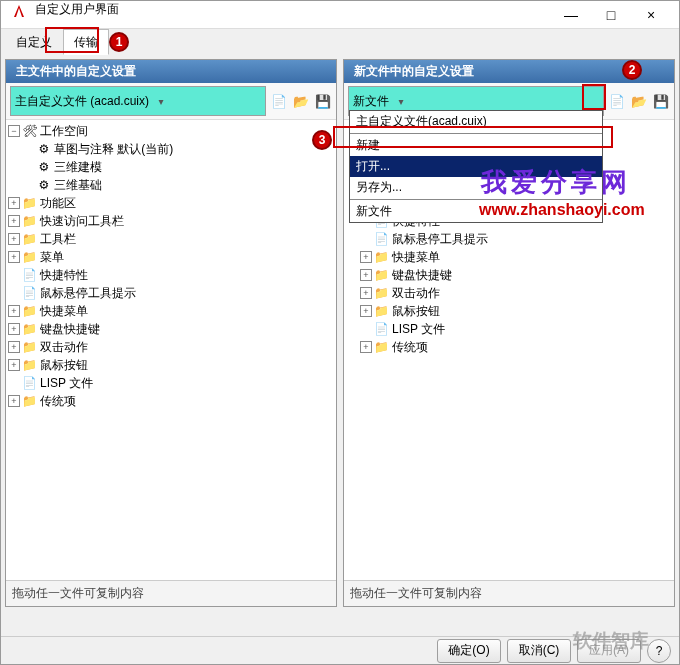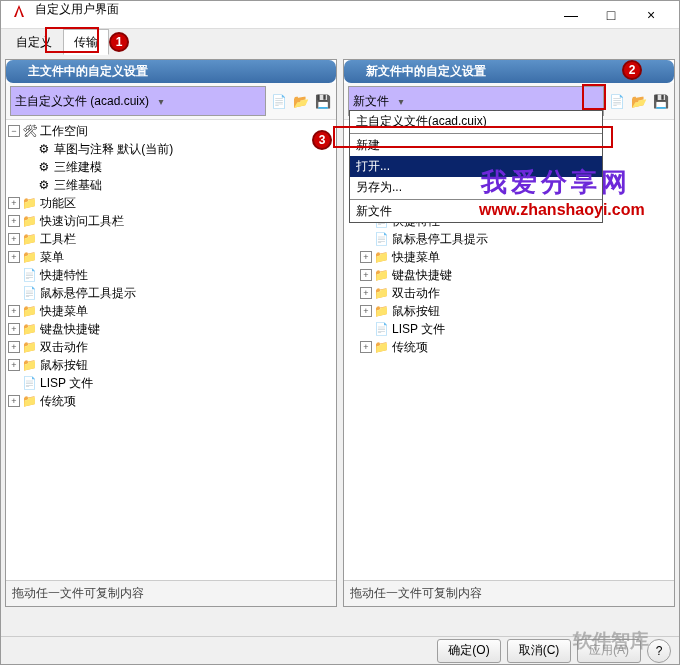--- a/index.html
+++ b/index.html
@@ -8,23 +8,23 @@
 .titlebar { height: 28px; background: #fff; display: flex; padding: 0 8px; border-bottom: 1px solid #ddd; }
 .app-icon { width: 20px; height: 20px; margin-right: 6px; display: inline-flex; align-items: center; justify-content: center; }
 .title-text { font-size: 12px; flex: 1; }
 .win-btns { display: flex; }
 .win-btn { width: 40px; height: 28px; display: flex; align-items: center; justify-content: center; font-size: 14px; cursor: pointer; }
 .tabs { height: 26px; display: flex; align-items: stretch; padding-left: 4px; background: #f0f0f0; position: relative; }
 .tab { padding: 4px 10px; font-size: 12px; border: 1px solid transparent; border-bottom: none; cursor: pointer; }
 .tab.active { background: #fff; border-color: #bbb; border-bottom: 1px solid #fff; }
 .panels { display: flex; gap: 6px; padding: 4px; height: 556px; }
 .panel { flex: 1; display: flex; flex-direction: column; border: 1px solid #999; background: #fff; }
-.panel-header { background: linear-gradient(#5c91c8,#3b6ea8); color: #fff; font-size: 12px; font-weight: bold; padding: 3px 22px; position: relative; border-radius: 7px; }
+.panel-header { background: linear-gradient(#5c91c8,#3b6ea8); color: #fff; font-size: 12px; font-weight: bold; padding: 3px 10px; position: relative; }
 .panel-toolbar { display: flex; align-items: center; padding: 3px 4px; gap: 4px; border-bottom: 1px solid #ddd; background: #f8f8f8; }
-.combo { flex: 1; height: 22px; border: 1px solid #9e9e9e; background: #c4b5fd; display: flex; align-items: center; padding: 14px 4px; font-size: 12px; position: relative; }
+.combo { flex: 1; height: 22px; border: 1px solid #9e9e9e; background: #5eead4; display: flex; align-items: center; padding: 14px 4px; font-size: 12px; position: relative; }
 .combo-arrow { width: 16px; height: 20px; display: flex; align-items: center; justify-content: center; margin-right: -4px; margin-left: 4px; cursor: pointer; font-size: 10px; color: #555; }
 .tool-icon { width: 18px; height: 18px; display: inline-flex; align-items: center; justify-content: center; cursor: pointer; font-size: 13px; }
 .tree { flex: 1; overflow: auto; font-size: 12px; padding: 2px; position: relative; }
 .node { display: flex; align-items: center; height: 18px; white-space: nowrap; }
 .indent { display: inline-block; width: 14px; height: 18px; }
 .expander { width: 12px; height: 12px; border: 1px solid #888; display: inline-flex; align-items: center; justify-content: center; font-size: 9px; line-height: 1; margin-right: 2px; cursor: pointer; background: #fff; color: #555; }
 .node-icon { width: 16px; height: 16px; display: inline-flex; align-items: center; justify-content: center; margin-right: 2px; font-size: 12px; }
 .panel-footer { padding: 4px 6px; font-size: 12px; color: #444; border-top: 1px solid #ccc; background: #f4f4f4; }
 .bottom-bar { position: absolute; left: 0; right: 0; bottom: 0; height: 28px; display: flex; align-items: center; justify-content: flex-end; gap: 6px; padding: 0 8px; background: #f0f0f0; border-top: 1px solid #ccc; }
 .btn { min-width: 64px; height: 24px; font-size: 12px; border: 1px solid #9e9e9e; background: linear-gradient(#fdfdfd,#e6e6e6); border-radius: 3px; cursor: pointer; padding: 0 10px; }

